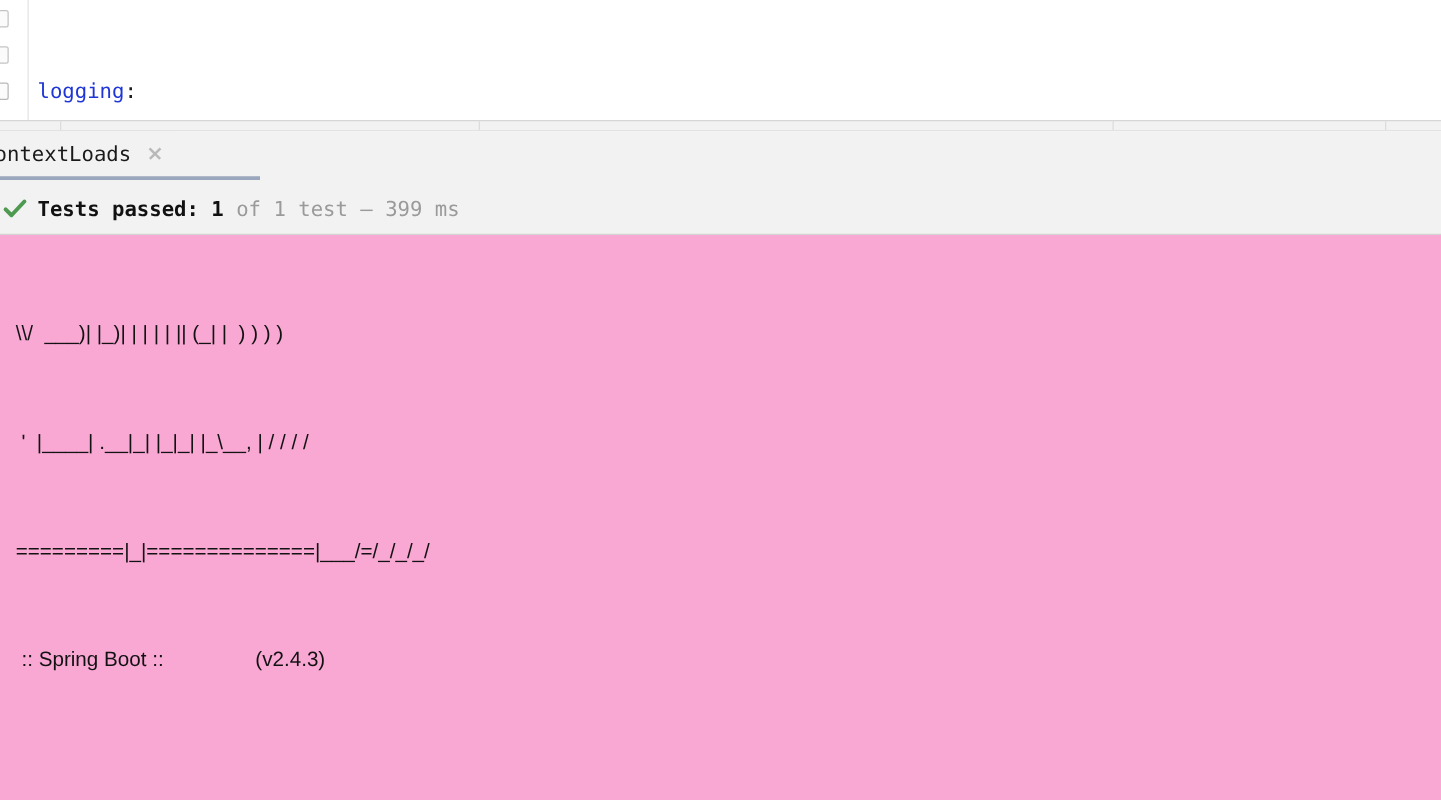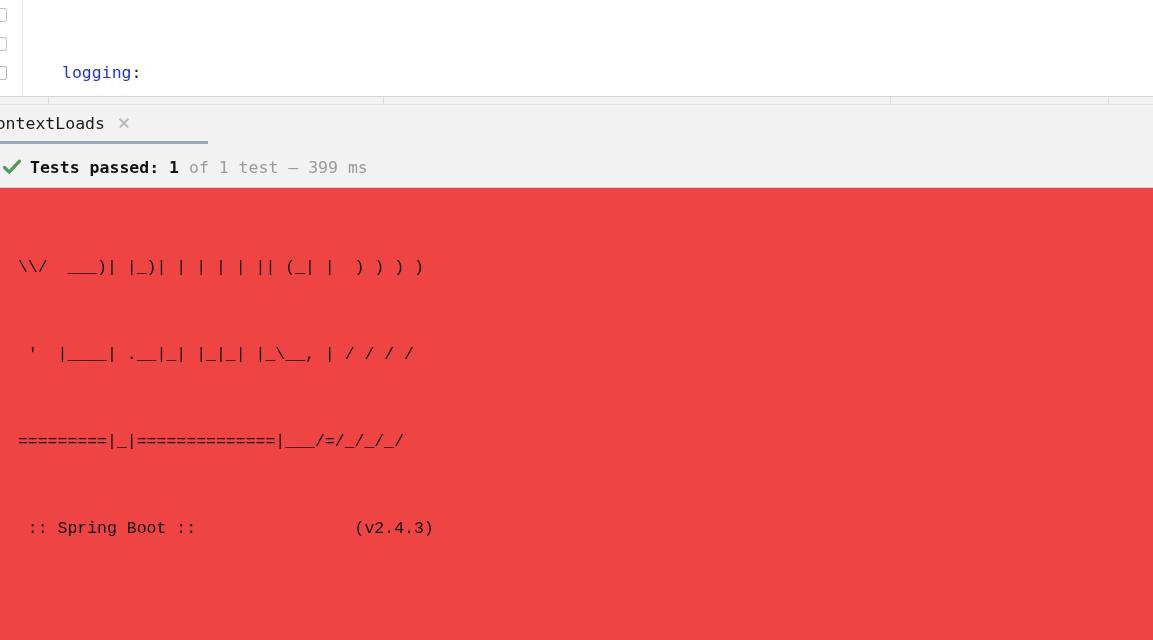--- a/index.html
+++ b/index.html
@@ -57,21 +57,21 @@
     font-size: 16.5px;
     line-height: 29px;
     white-space: pre;
   }
   .code-line {
     position: relative;
     height: 29px;
     padding-left: 7px;
     display: block;
   }
-  .k-key { color: #1f36d6; margin-left: 32px; }
+  .k-key { color: #1f36d6; }
   .k-colon { color: #1a1a1a; }
 
   
   .toolbar-strip {
     position: absolute;
     left: 0; top: 96px;
     width: 1153px; height: 9px;
     background: #f2f2f2;
     border-top: 1px solid #d6d6d6;
     border-bottom: 1px solid #e2e2e2;
@@ -160,23 +160,23 @@
     left: 0; top: 187px;
     width: 1153px; height: 1px;
     background: #d4d4d4;
   }
 
   
   .console {
     position: absolute;
     left: 0; top: 188px;
     width: 1153px; height: 452px;
-    background: #ef4444;
-    overflow: hidden;
-    font-family: Liberation Mono, monospace;
+    background: #f9a8d4;
+    overflow: hidden;
+    font-family: Liberation Sans, sans-serif;
     font-size: 16.5px;
     line-height: 29px;
     white-space: pre;
     color: #121212;
   }
   .console-inner {
     position: absolute;
     left: 0; top: -22px;
     width: 1400px;
     padding-left: 8px;

